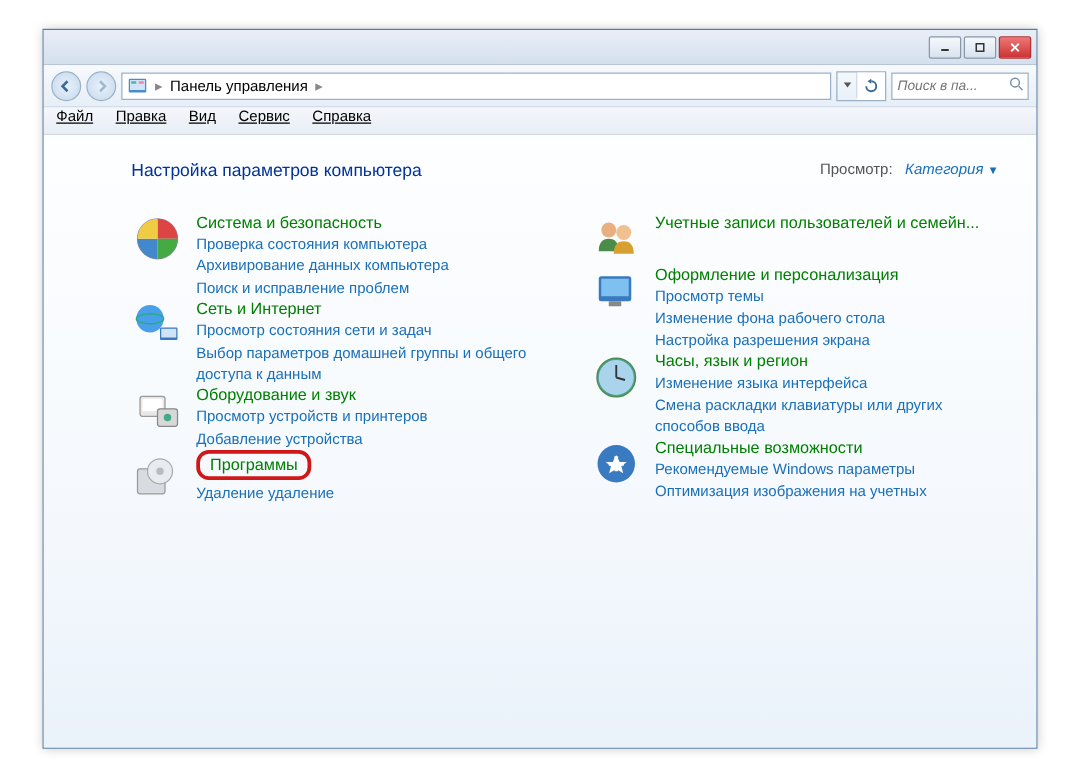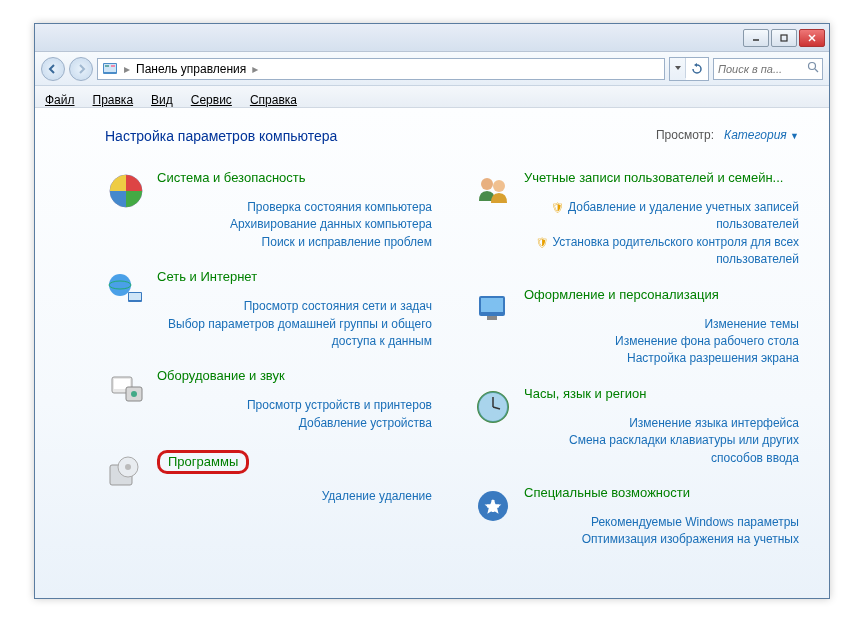--- a/index.html
+++ b/index.html
@@ -15,38 +15,38 @@
 .navbar { height: 34px; background: linear-gradient(#f7fafd, #e6eef7); border-bottom: 1px solid #c8d4e2; display: flex; align-items: center; padding: 0 6px; gap: 4px; }
 .navbtn { width: 24px; height: 24px; border: 1px solid #9cb0c8; border-radius: 50%; background: radial-gradient(#e8f2fb, #c5d8ec); display: flex; align-items: center; justify-content: center; cursor: pointer; }
 .navbtn svg { width: 12px; height: 12px; }
 .addressbar { flex: 1; height: 22px; border: 1px solid #9cb0c8; background: #fff; display: flex; align-items: center; padding: 0 4px; gap: 6px; font-size: 12px; }
 .addressbar .sep { color: #888; }
 .refreshbtn { width: 22px; height: 22px; border: 1px solid #9cb0c8; background: #fff; display: flex; align-items: center; justify-content: center; cursor: pointer; }
 .searchbox { width: 110px; height: 22px; border: 1px solid #9cb0c8; background: #fff; display: flex; align-items: center; padding: 0 4px; position: relative; }
 .searchbox input { border: none; outline: none; width: 100%; font-style: italic; color: #888; font-size: 11px; }
 .searchbox .mag { position: absolute; right: 3px; color: #7a8fa8; }
 
-.menubar { height: 22px; background: linear-gradient(#f4f7fb, #e8eef5); border-bottom: 1px solid #d0d8e2; display: flex; align-items: flex-end; padding: 0 10px; gap: 18px; font-size: 12px; }
+.menubar { height: 22px; background: linear-gradient(#f4f7fb, #e8eef5); border-bottom: 1px solid #d0d8e2; display: flex; align-items: flex-start; padding: 0 10px; gap: 18px; font-size: 12px; }
 .menubar span { cursor: pointer; }
 .menubar span u { text-decoration: underline; }
 
 .content { padding: 20px 30px 20px 70px; position: relative; height: calc(100% - 84px); background: linear-gradient(180deg, #fdfeff 0%, #f5f9fd 60%, #eaf2fa 100%); }
 .content h1 { font-size: 14px; font-weight: normal; color: #003399; margin-bottom: 26px; }
 .viewby { position: absolute; top: 20px; right: 30px; font-size: 12px; color: #555; }
 .viewby a { color: #1a6fb8; text-decoration: none; cursor: pointer; font-style: italic; }
 .viewby .drop { font-size: 9px; color: #1a6fb8; }
 
 .categories { display: flex; gap: 40px; }
-.col { flex: 1; display: flex; flex-direction: column; gap: 18px; }
+.col { flex: 1; display: flex; flex-direction: column; }
 .cat { display: flex; gap: 10px; align-items: flex-start; }
 .caticon { width: 42px; height: 42px; flex-shrink: 0; display: flex; align-items: center; justify-content: center; }
 .caticon svg { width: 40px; height: 40px; }
 .catbody { flex: 1; }
 .cattitle { color: #008000; font-size: 13px; cursor: pointer; display: inline-block; }
-.catlinks { margin-top: 14px; text-align: right; }
+.catlinks { margin-top: 2px; }
 .catlink { display: block; color: #1a6fb8; font-size: 12px; cursor: pointer; line-height: 1.45; }
 .catlink.shield::before { content: "🛡"; font-size: 10px; margin-right: 4px; color: #e8a000; }
 
 .highlight { border: 3px solid #d01818; border-radius: 10px; padding: 1px 8px 2px; display: inline-block; }
 
 .panelicon { width: 16px; height: 16px; }
 </style>
 </head>
 <body>
 
@@ -192,35 +192,32 @@
       <div class="col" id="col-right">
           <div class="cat">
             <div class="caticon">
               <svg viewBox="0 0 40 40">
                 <circle cx="14" cy="13" r="6" fill="#e8b080"></circle>
                 <path d="M6 30 Q6 20 14 20 Q22 20 22 30 Z" fill="#4a8c4a"></path>
                 <circle cx="26" cy="15" r="6" fill="#f0c090"></circle>
                 <path d="M18 32 Q18 22 26 22 Q34 22 34 32 Z" fill="#d8a030"></path>
               </svg>
             </div>
-            <div class="catbody"><span class="cattitle">Учетные записи пользователей и семейн...</span><div class="catlinks">
-                <span class="catlink shield">Добавление и удаление учетных записей пользователей</span>
-                <span class="catlink shield">Установка родительского контроля для всех пользователей</span>
-              </div></div>
+            <div class="catbody"><span class="cattitle">Учетные записи пользователей и семейн...</span></div>
           </div>
           <div class="cat">
             <div class="caticon">
               <svg viewBox="0 0 40 40">
                 <rect x="6" y="8" width="26" height="20" rx="2" fill="#3a7ac0"></rect>
                 <rect x="8" y="10" width="22" height="14" fill="#7ec0f0"></rect>
                 <rect x="14" y="28" width="10" height="4" fill="#888"></rect>
               </svg>
             </div>
             <div class="catbody"><span class="cattitle">Оформление и персонализация</span><div class="catlinks">
-                <span class="catlink">Изменение темы</span>
+                <span class="catlink">Просмотр темы</span>
                 <span class="catlink">Изменение фона рабочего стола</span>
                 <span class="catlink">Настройка разрешения экрана</span>
               </div></div>
           </div>
           <div class="cat">
             <div class="caticon">
               <svg viewBox="0 0 40 40">
                 <circle cx="20" cy="20" r="15" fill="#f8f8f8" stroke="#4a8c4a" stroke-width="2"></circle>
                 <circle cx="20" cy="20" r="15" fill="#5ab0e0" opacity="0.5"></circle>
                 <line x1="20" y1="20" x2="20" y2="10" stroke="#333" stroke-width="1.5"></line>

